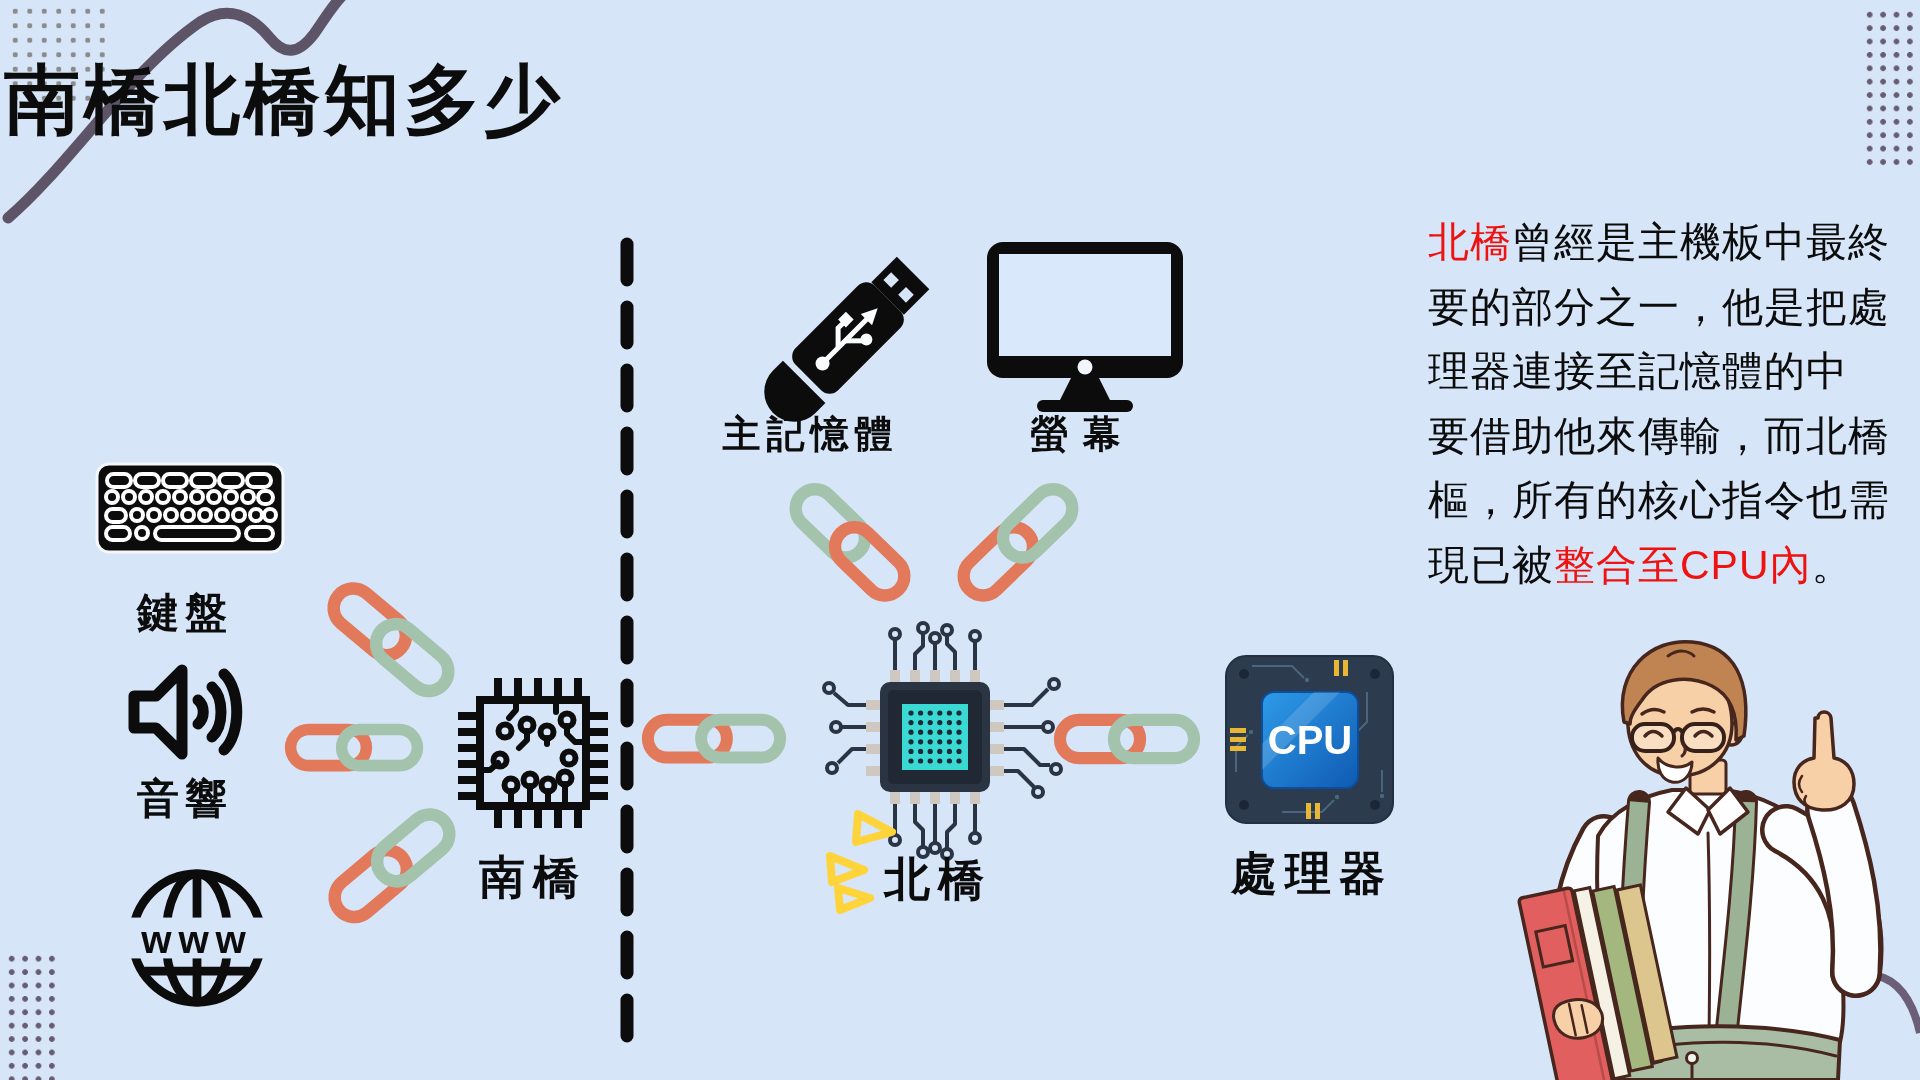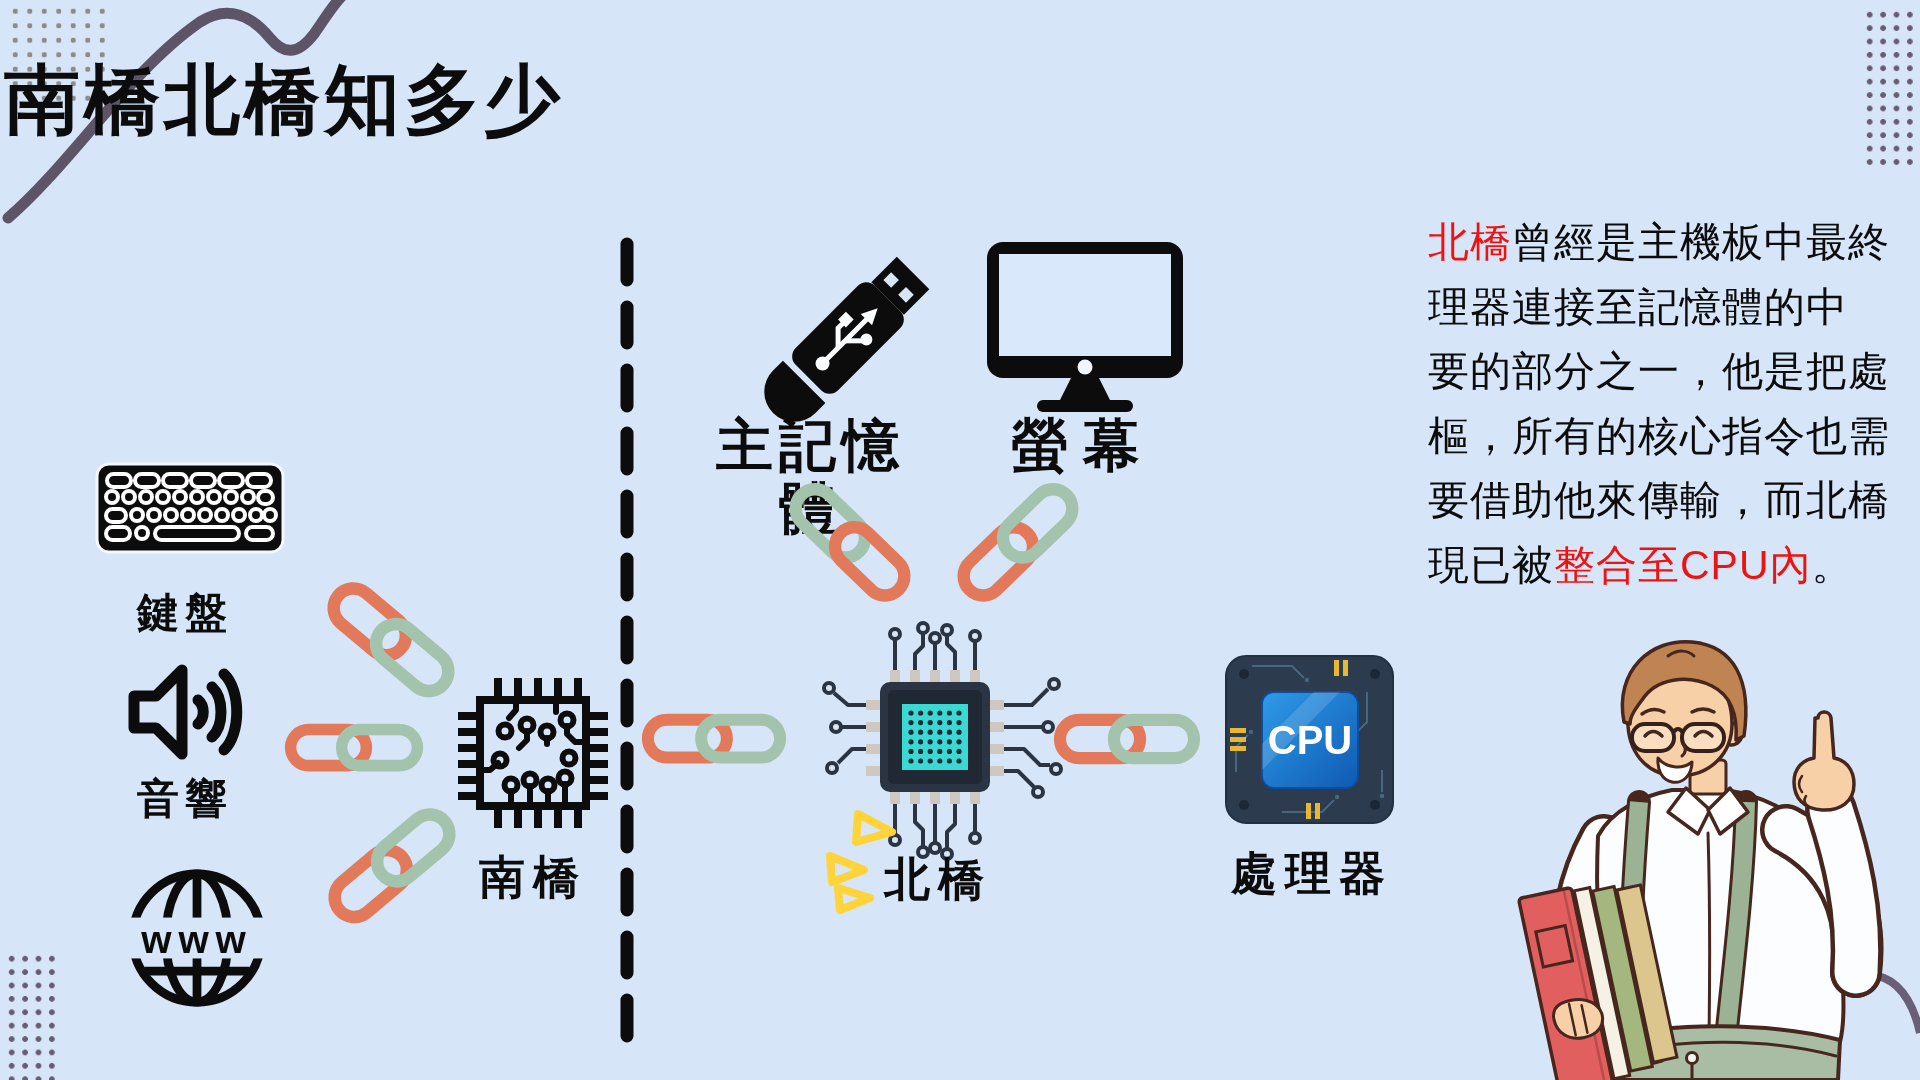--- a/index.html
+++ b/index.html
@@ -4,21 +4,21 @@
 <style>
   html,body{margin:0;padding:0;}
   body{font-family:"Liberation Sans",sans-serif;}
   .canvas{position:relative;width:1920px;height:1080px;background:var(--background,#d6e5f8);overflow:hidden;}
   .canvas svg{position:absolute;overflow:visible;}
   .dots{position:absolute;background-image:radial-gradient(circle, var(--dot_gray,#8b8b8b) 2.5px, transparent 2.9px);background-size:14.5px 14.5px;}
   .dots.purple{background-image:radial-gradient(circle, var(--dot_purple,#675d72) 2.6px, transparent 3px);background-size:13.4px 13.4px;}
   .title{position:absolute;left:0;top:46px;width:100%;text-align:left;font-size:76px;font-weight:900;letter-spacing:4px;color:var(--text_black,#0c0c0c);margin:4px;}
   .lbl{position:absolute;text-align:center;font-weight:900;color:var(--text_black,#0c0c0c);letter-spacing:6px;line-height:1.1;}
   .lbl.s42{font-size:42px;}
-  .lbl.s44{font-size:57px;}
+  .lbl.s44{font-size:38px;}
   .lbl.s46{font-size:46px;letter-spacing:8px;}
   .lbl.wide{letter-spacing:14px;text-align:center;}
   .chain .link{fill:none;stroke-width:14px;}
   .chain .link-o{stroke:var(--chain_orange,#e2795b);}
   .chain .link-g{stroke:var(--chain_green,#a4c3ad);}
   .desc{position:absolute;left:1428px;top:210px;width:486px;font-size:41px;font-weight:400;line-height:64.5px;letter-spacing:1px;color:var(--text_black,#0c0c0c);}
   .desc div{white-space:nowrap;}
   .desc .red{color:var(--accent_red,#ee1310);}
   .sparkle{fill:none;stroke:var(--sparkle_yellow,#ffd43b);stroke-width:8px;stroke-linejoin:round;stroke-linecap:round;}
   .nbtrace{fill:none;stroke:#2a3442;stroke-width:4px;stroke-linejoin:round;}
@@ -361,24 +361,24 @@
         <rect x="93" y="151" width="5" height="16"></rect>
     </g>
     <rect x="40" y="40" width="96" height="96" rx="12" fill="url(#cpuGrad)" stroke="#0c4d9e" stroke-width="2"></rect>
     <path d="M40,92 L92,40 L118,40 L40,118 Z" fill="#ffffff" opacity="0.15"></path>
     <text x="88" y="102" text-anchor="middle" font-size="40" font-weight="bold" fill="#ffffff" font-family="Liberation Sans, sans-serif">CPU</text>
   </svg>
   <div class="lbl s46" style="left:1192px;top:848px;width:240px;">處理器</div>
 
   <div class="desc">
     <div><span class="red"></span><span class="red">北橋</span><span>曾經是主機板中最終</span></div>
+    <div><span>要的部分之一，他是把處</span><span class="red"></span><span></span></div>
     <div><span>理器連接至記憶體的中</span><span class="red"></span><span></span></div>
-    <div><span>要的部分之一，他是把處</span><span class="red"></span><span></span></div>
+    <div><span>要借助他來傳輸，而北橋</span><span class="red"></span><span></span></div>
     <div><span>樞，所有的核心指令也需</span><span class="red"></span><span></span></div>
-    <div><span>要借助他來傳輸，而北橋</span><span class="red"></span><span></span></div>
     <div><span>現已被</span><span class="red">整合至CPU內</span><span>。</span></div>
   </div>
 
   <svg style="left:1540px;top:618px;" width="380" height="462" viewBox="0 0 380 462">
     <path d="M 198,455 C 230,385 298,342 344,360 C 364,368 375,392 380,415" fill="none" stroke="#6b5f78" stroke-width="8"></path>
 
     <path class="outl" d="M 64,222 C 42,262 32,308 38,352" fill="none" stroke-width="52"></path>
     <path d="M 64,222 C 42,262 32,308 38,352" fill="none" stroke="#fcfdff" stroke-width="43" stroke-linecap="round"></path>
 
     <path class="outl" d="M 58,218 C 72,192 102,178 132,172 L 186,172 C 222,178 252,192 266,214 C 288,245 298,300 302,355 C 305,392 303,412 300,424 L 72,424 C 64,390 54,310 58,218 Z" fill="#fcfdff" stroke-width="4"></path>

